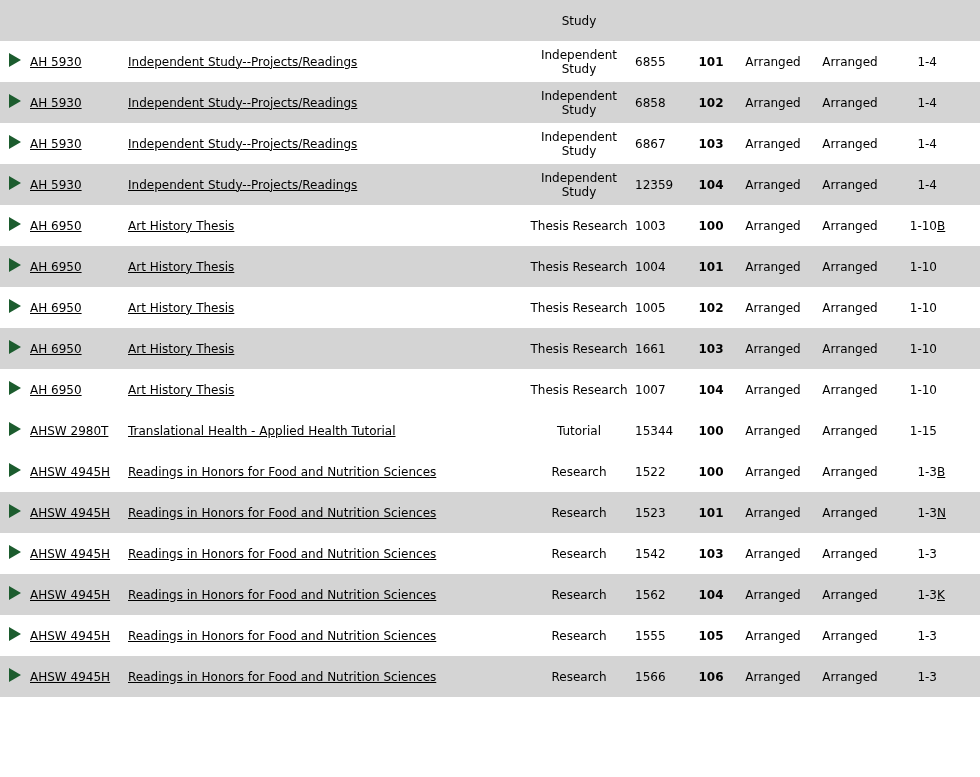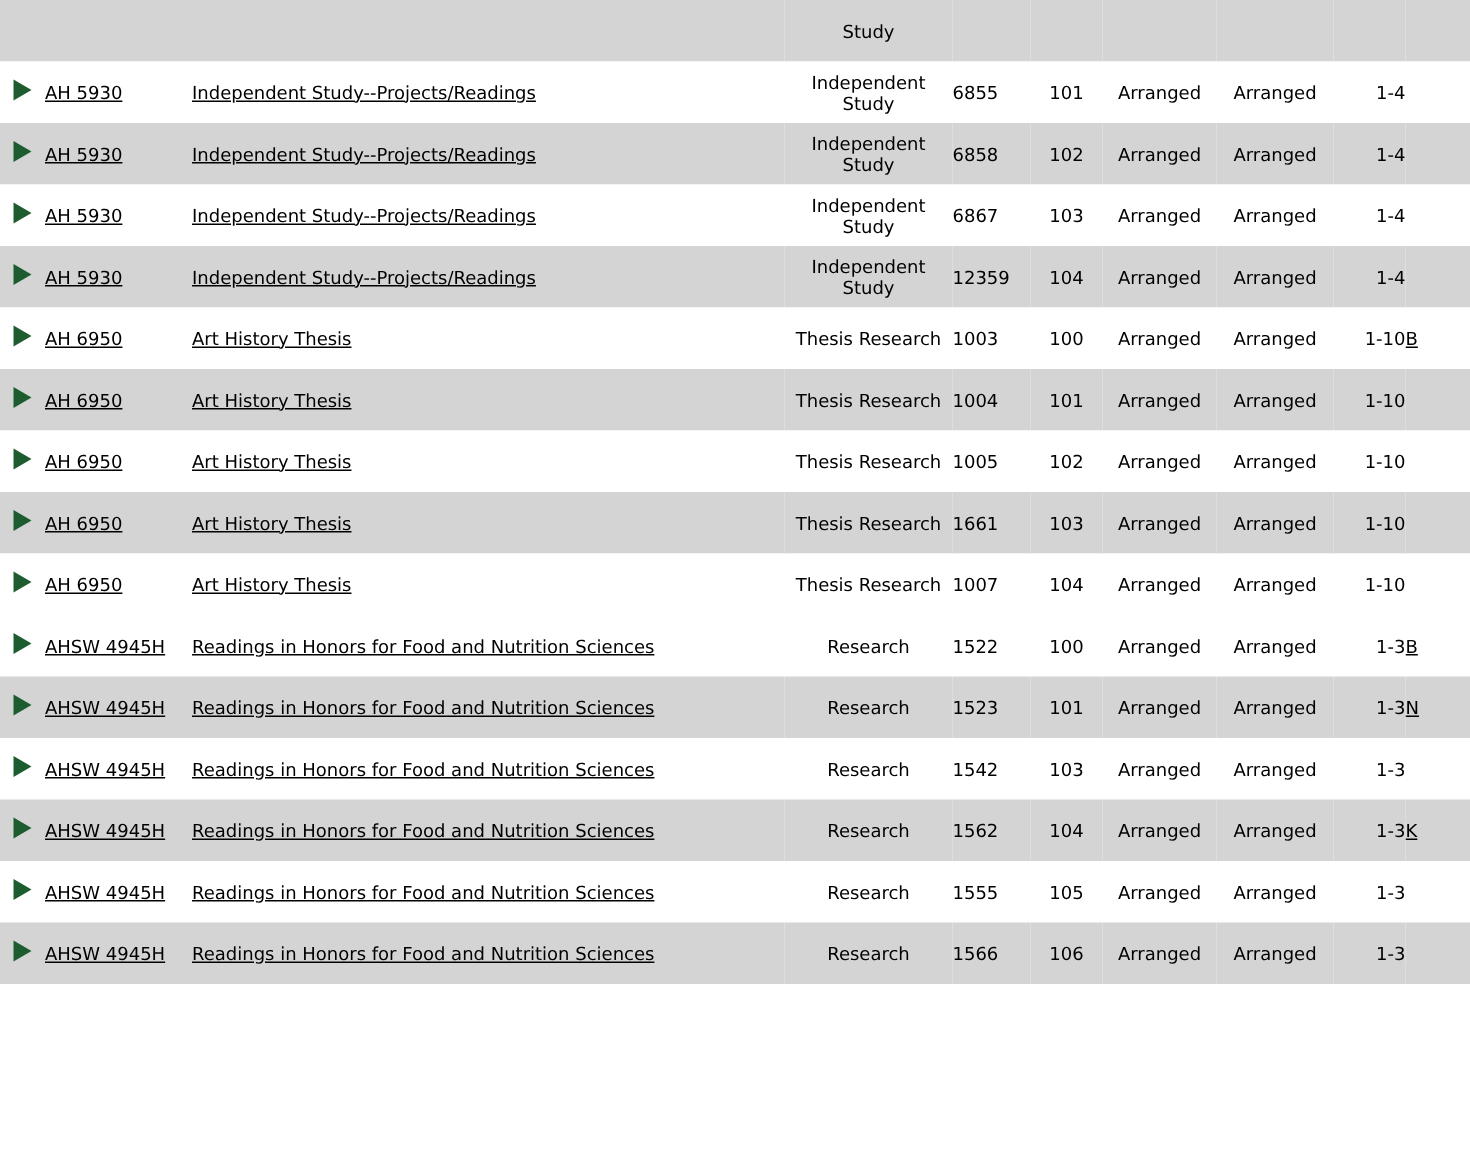--- a/index.html
+++ b/index.html
@@ -31,21 +31,21 @@
   }
   .row-odd { background: #ffffff; }
   .row-even { background: #d4d4d4; }
 
   
   .col-arrow   { width: 30px;  text-align: center; }
   .col-code    { width: 98px;  text-align: left; padding-left: 2px; }
   .col-title   { width: 395px; text-align: left; padding-left: 4px; }
   .col-type    { width: 112px; text-align: center; }
   .col-num     { width: 52px;  text-align: left; }
-  .col-sect    { width: 48px;  text-align: center; }
+  .col-sect    { width: 48px;  text-align: center; font-weight: bold; }
   .col-days    { width: 76px;  text-align: center; }
   .col-time    { width: 78px;  text-align: center; }
   .col-cred    { width: 48px;  text-align: right; }
   .col-instr   { width: 43px;  text-align: left; }
 
   .arrow {
     display: inline-block;
     width: 0;
     height: 0;
     border-top: 7px solid transparent;
@@ -217,20 +217,34 @@
         <td class="col-sect">104</td>
         <td class="col-days">Arranged</td>
         <td class="col-time">Arranged</td>
         <td class="col-cred">1-10</td>
         <td class="col-instr">
           <a class="instr-clip linkish" href="#"></a>
         </td>
       </tr>
       <tr class="row-odd">
         <td class="col-arrow"><span class="arrow"></span></td>
+        <td class="col-code"><a class="linkish" href="#">AHSW 2980T</a></td>
+        <td class="col-title"><a class="linkish" href="#">Translational Health - Applied Health Tutorial</a></td>
+        <td class="col-type"><span>Tutorial</span></td>
+        <td class="col-num">15344</td>
+        <td class="col-sect">100</td>
+        <td class="col-days">Arranged</td>
+        <td class="col-time">Arranged</td>
+        <td class="col-cred">1-15</td>
+        <td class="col-instr">
+          <a class="instr-clip linkish" href="#"></a>
+        </td>
+      </tr>
+      <tr class="row-odd">
+        <td class="col-arrow"><span class="arrow"></span></td>
         <td class="col-code"><a class="linkish" href="#">AHSW 4945H</a></td>
         <td class="col-title"><a class="linkish" href="#">Readings in Honors for Food and Nutrition Sciences</a></td>
         <td class="col-type"><span>Research</span></td>
         <td class="col-num">1522</td>
         <td class="col-sect">100</td>
         <td class="col-days">Arranged</td>
         <td class="col-time">Arranged</td>
         <td class="col-cred">1-3</td>
         <td class="col-instr">
           <a class="instr-clip linkish" href="#">B</a>

